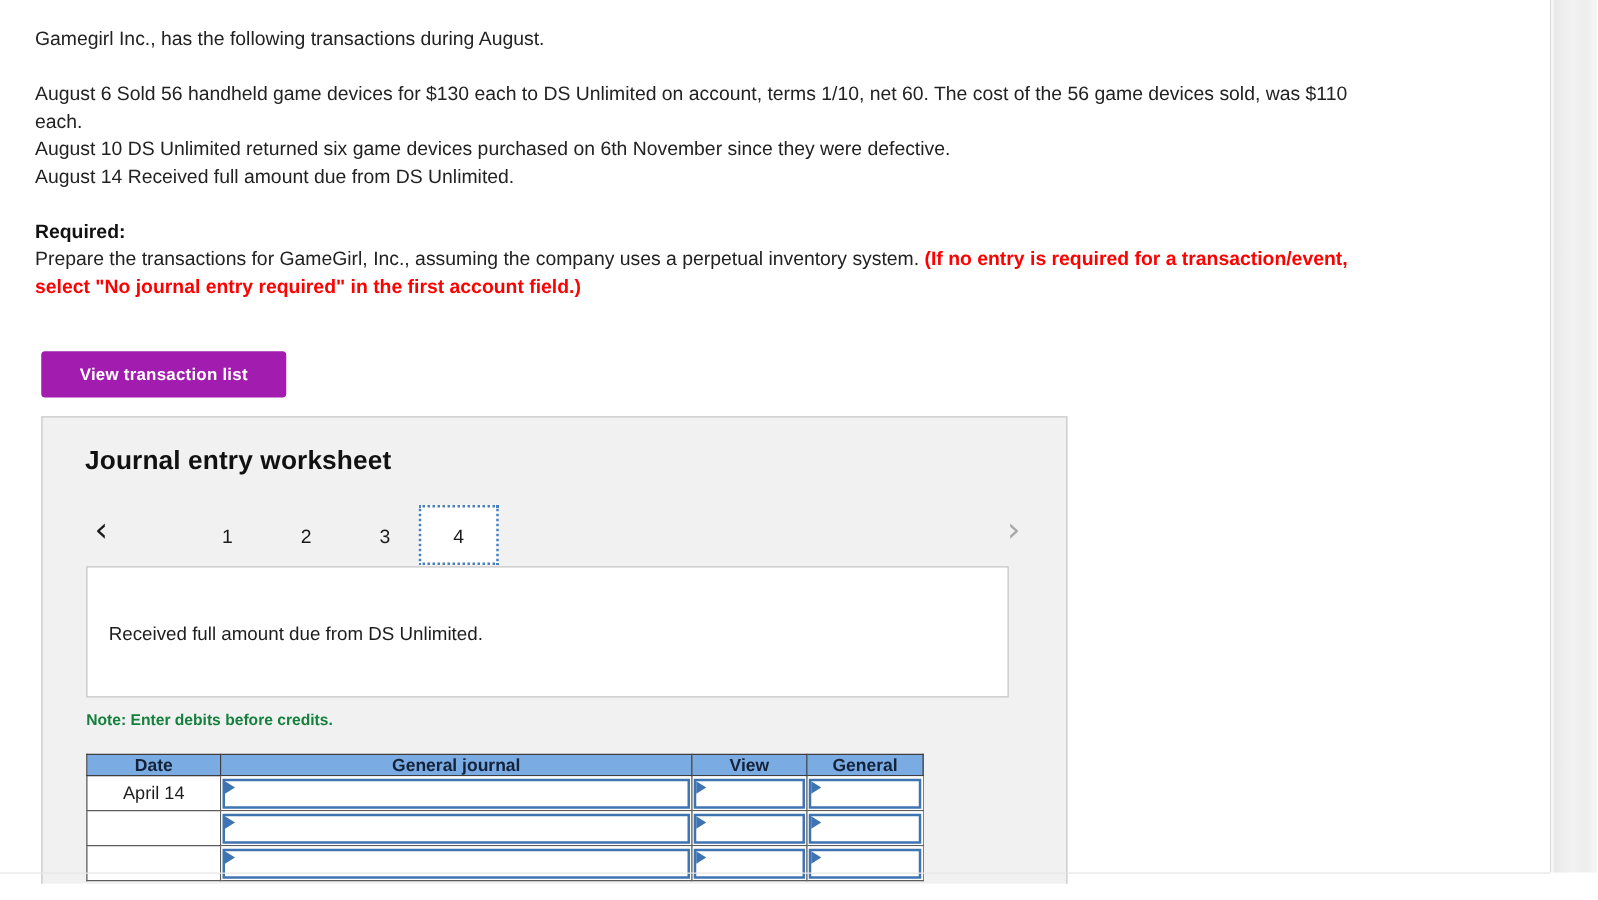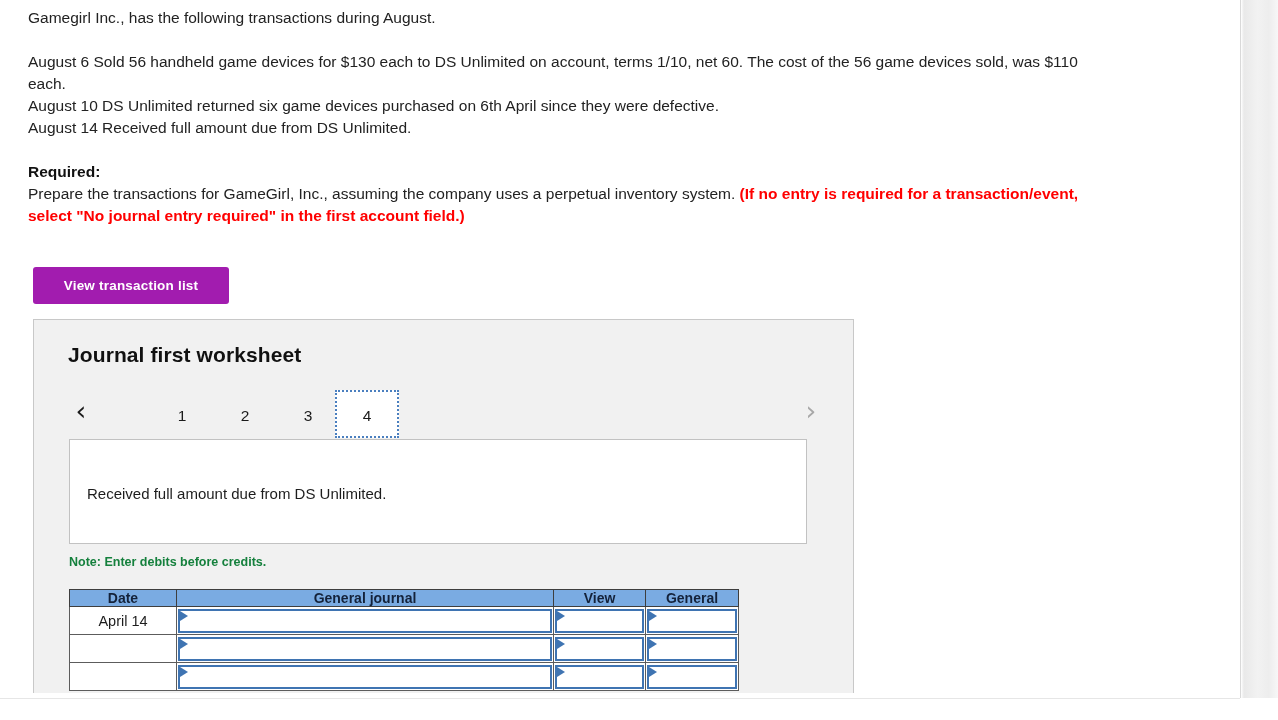--- a/index.html
+++ b/index.html
@@ -35,21 +35,21 @@
     left: 0;
     top: 698px;
     width: 1240px;
     height: 1px;
     background: #e6e6e6;
   }
 
   
   .viewport {
     position: absolute;
-    top: 2px;
+    top: 16px;
     left: 0;
     width: 1240px;
     height: 691px;
     overflow: hidden;
   }
 
   
   .statement {
     position: absolute;
     left: 28px;
@@ -237,32 +237,32 @@
 <body>
 
 <div id="root">
 
   <div class="viewport">
 
     <div class="statement">
       <p>Gamegirl Inc., has the following transactions during August.</p>
       <div class="blank-line"></div>
       <p>August 6 Sold 56 handheld game devices for $130 each to DS Unlimited on account, terms 1/10, net 60. The cost of the 56 game devices sold, was $110 each.</p>
-      <p>August 10 DS Unlimited returned six game devices purchased on 6th April since they were defective.</p>
+      <p>August 10 DS Unlimited returned six game devices purchased on 6th November since they were defective.</p>
       <p>August 14 Received full amount due from DS Unlimited.</p>
       <div class="blank-line"></div>
       <p class="bold">Required:</p>
       <p><span>Prepare the transactions for GameGirl, Inc., assuming the company uses a perpetual inventory system. </span><span class="red-bold">(If no entry is required for a transaction/event, select "No journal entry required" in the first account field.)</span></p>
     </div>
 
     <button class="btn-view">View transaction list</button>
 
     <div class="panel">
 
-      <div class="panel-title">Journal first worksheet</div>
+      <div class="panel-title">Journal entry worksheet</div>
 
       <div class="pager">
         <div class="chev chev-prev">‹</div>
 
         <div class="tab" style="left:82px;">1</div>
         <div class="tab" style="left:145px;">2</div>
         <div class="tab" style="left:208px;">3</div>
         <div class="tab active" style="left:267px;">4</div>
 
         <div class="chev chev-next">›</div>

